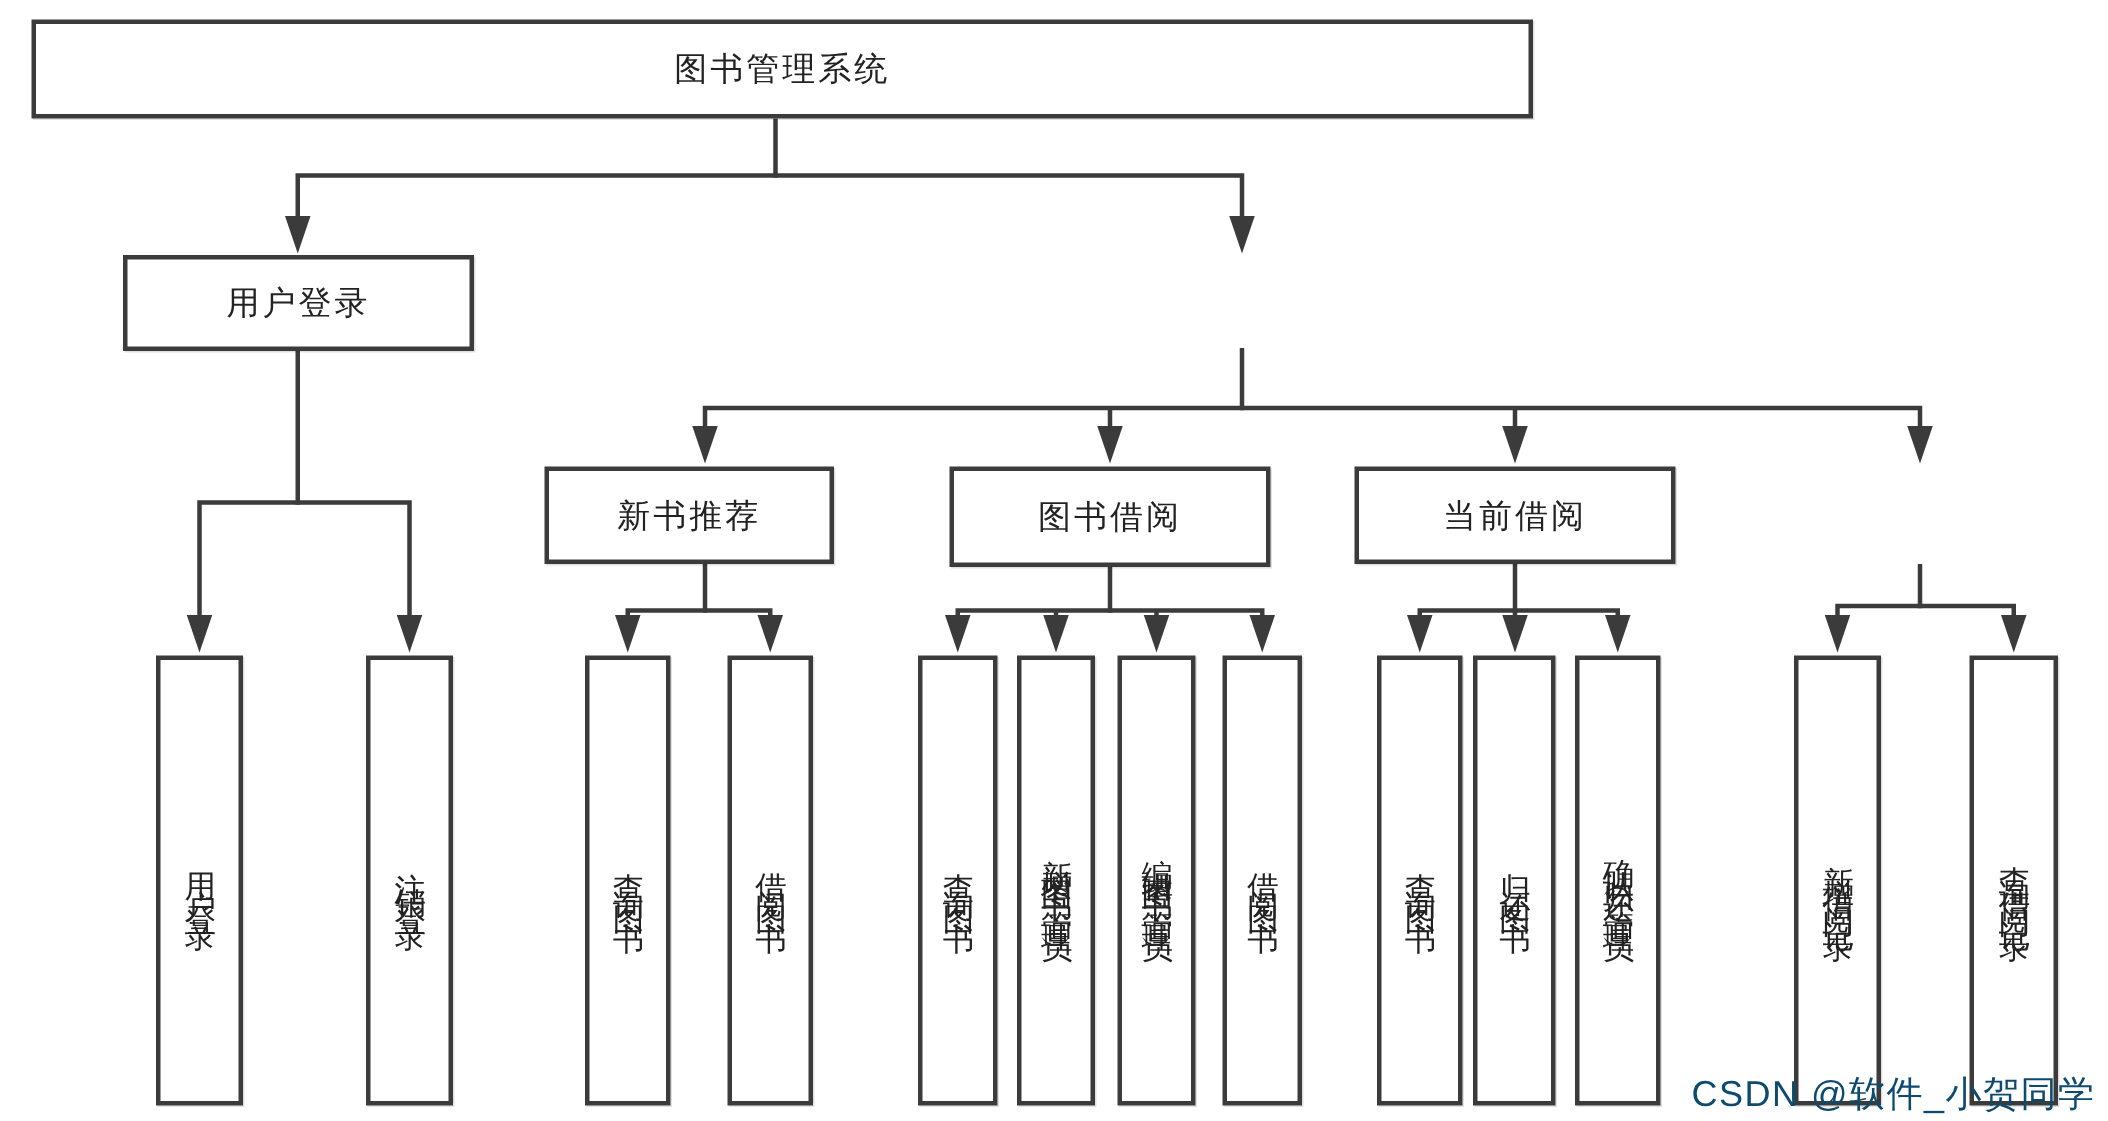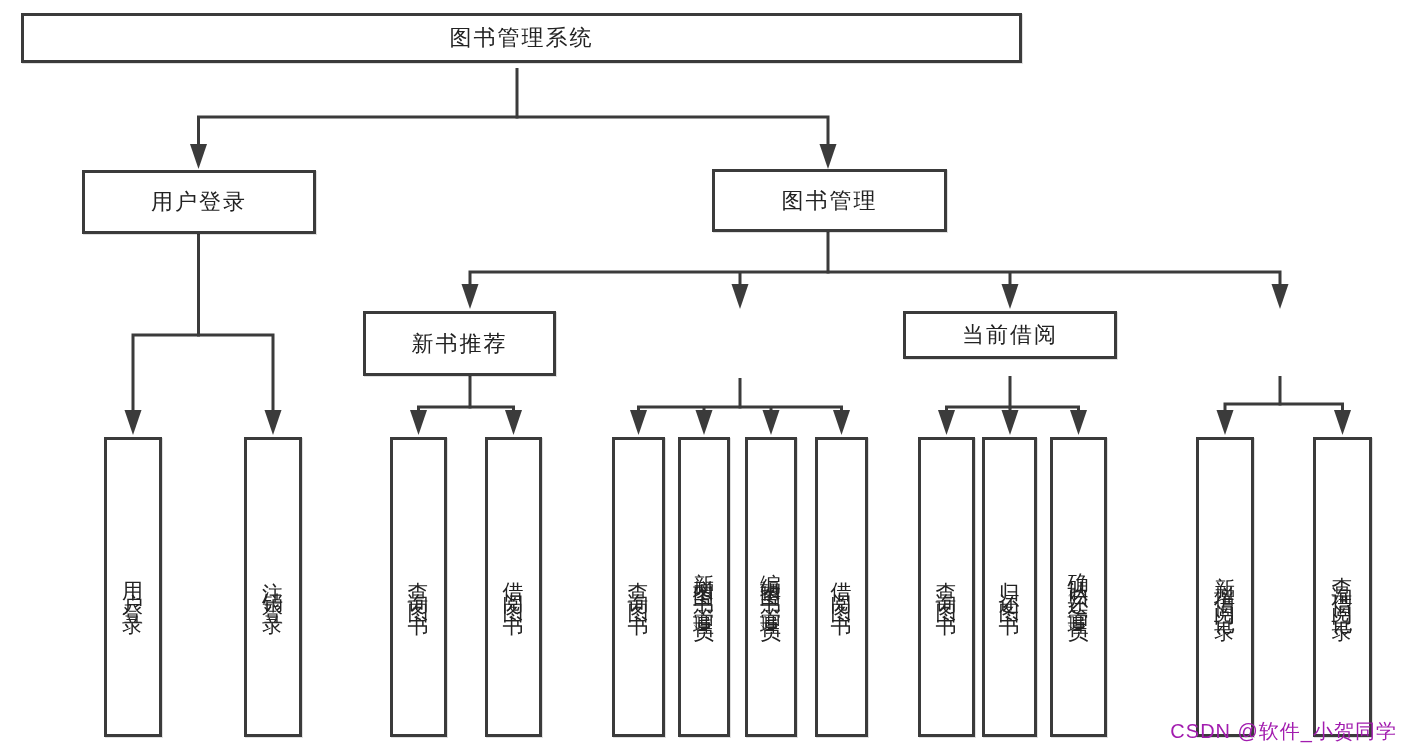--- a/index.html
+++ b/index.html
@@ -38,22 +38,22 @@
     letter-spacing: 11px;
     line-height: 1;
     padding: 6px 0;
   }
   .node.v.mid  { letter-spacing: 9px; }
   .node.v.long { letter-spacing: 7px; }
   .watermark {
     position: absolute;
     right: 8px;
     bottom: 2px;
-    font-size: 20px;
-    color: #a21caf;
+    font-size: 24px;
+    color: #0c4a6e;
     letter-spacing: 1px;
     white-space: nowrap;
     z-index: 2;
   }
 </style>
 </head>
 <body>
 
 <div class="canvas">
 
@@ -102,35 +102,35 @@
       <polygon points="762.5,410 779.5,410 771,435"></polygon>
       <polygon points="833,410 850,410 841.5,435"></polygon>
       <polygon points="938,410 955,410 946.5,435"></polygon>
       <polygon points="1001.5,410 1018.5,410 1010,435"></polygon>
       <polygon points="1070,410 1087,410 1078.5,435"></polygon>
       <polygon points="1216.5,410 1233.5,410 1225,435"></polygon>
       <polygon points="1334,410 1351,410 1342.5,435"></polygon>
     </g>
   </svg>
 
-  <div class="node h" style="left:21px; top:13px; width:1001px; height:50px;">
+  <div class="node h" style="left:21px; top:13px; width:1001px; height:66px;">
     <span>图书管理系统</span>
   </div>
 
   <div class="node h" style="left:82px; top:170px; width:234px; height:64px;">
     <span>用户登录</span>
   </div>
-  <div class="node h" style="left:712px; top:169px; width:235px; height:63px;">
-    <span>图书管理</span>
-  </div>
 
   <div class="node h" style="left:363px; top:311px; width:193px; height:65px;">
     <span>新书推荐</span>
   </div>
-  <div class="node h" style="left:903px; top:311px; width:214px; height:48px;">
+  <div class="node h" style="left:633px; top:311px; width:214px; height:67px;">
+    <span>图书借阅</span>
+  </div>
+  <div class="node h" style="left:903px; top:311px; width:214px; height:65px;">
     <span>当前借阅</span>
   </div>
 
   <div class="node v" style="left:104px; top:437px; width:58px; height:300px;">
     <span>用户登录</span>
   </div>
   <div class="node v" style="left:244px; top:437px; width:58px; height:300px;">
     <span>注销登录</span>
   </div>
 

